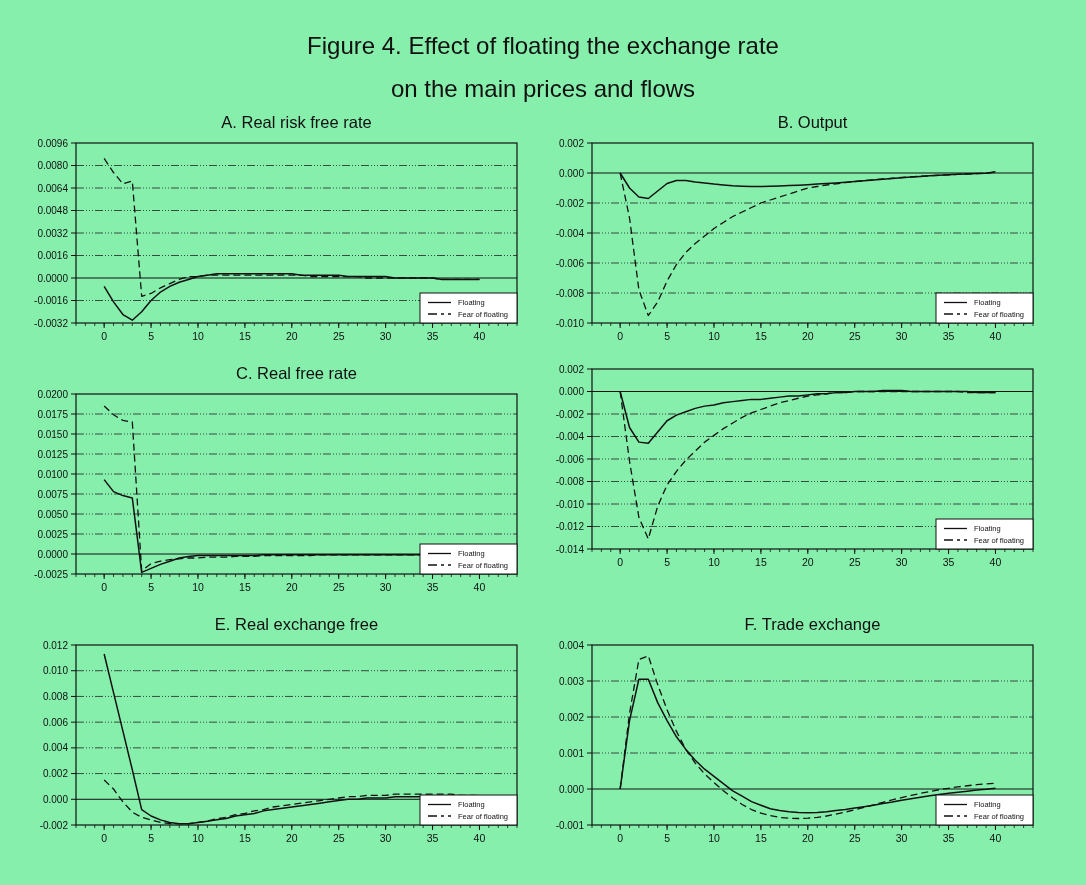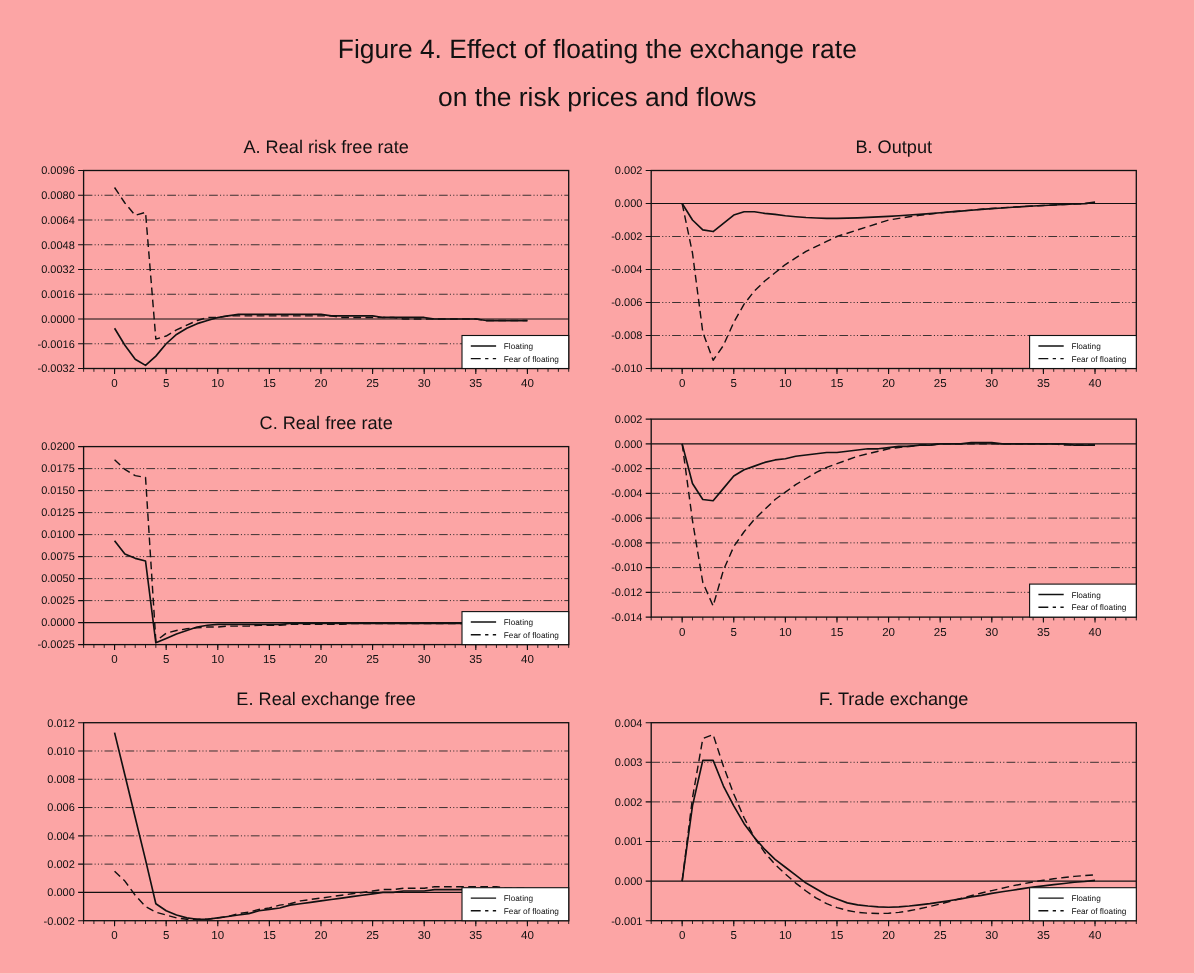--- a/index.html
+++ b/index.html
@@ -1,35 +1,35 @@
 <!DOCTYPE html>
 <html><head>
 <meta charset="utf-8">
 <style>
   html,body{margin:0;padding:0;background:#ffffff;}
   body{width:1086px;height:885px;overflow:hidden;
        font-family:"Liberation Sans",sans-serif;color:#111111;}
-  .page{width:1086px;height:885px;background:#fca5a5;}
+  .page{width:1086px;height:885px;background:#86efac;}
   .fig-header{padding-top:24px;text-align:center;font-size:24px;line-height:43px;color:#111111;}
-  .panels-grid{display:grid;grid-template-columns:543px 543px;margin-top:12px;}
+  .panels-grid{display:grid;grid-template-columns:543px 543px;margin-top:0;}
   figure.panel{margin:0;padding:0;}
   figure.panel figcaption{font-size:16.5px;height:25px;line-height:25px;text-align:center;color:#111111;}
   .col1 figcaption{padding-left:50px;}
   .col2 figcaption{padding-right:4px;}
   .plot{width:543px;height:226px;}
   svg{display:block;}
   svg text{font-family:"Liberation Sans",sans-serif;fill:#111111;}
 </style>
 </head>
 <body>
 
 <div class="page">
   <header class="fig-header">
     <div>Figure 4. Effect of floating the exchange rate</div>
-    <div>on the risk prices and flows</div>
+    <div>on the main prices and flows</div>
   </header>
 
   <main class="panels-grid">
     <figure class="panel col1">
       <figcaption>A. Real risk free rate</figcaption>
       <div class="plot">
           <svg viewBox="0 0 543 226" width="543" height="226">
             <line x1="71" y1="8" x2="76" y2="8" stroke="#111111" stroke-width="1"></line>
             <text x="68" y="11.5" text-anchor="end" font-size="10">0.0096</text>
             <line x1="76" y1="30.499999999999986" x2="517" y2="30.499999999999986" stroke="#222222" stroke-width="0.8" stroke-dasharray="8 2 1 2 1 2 1 2"></line>

